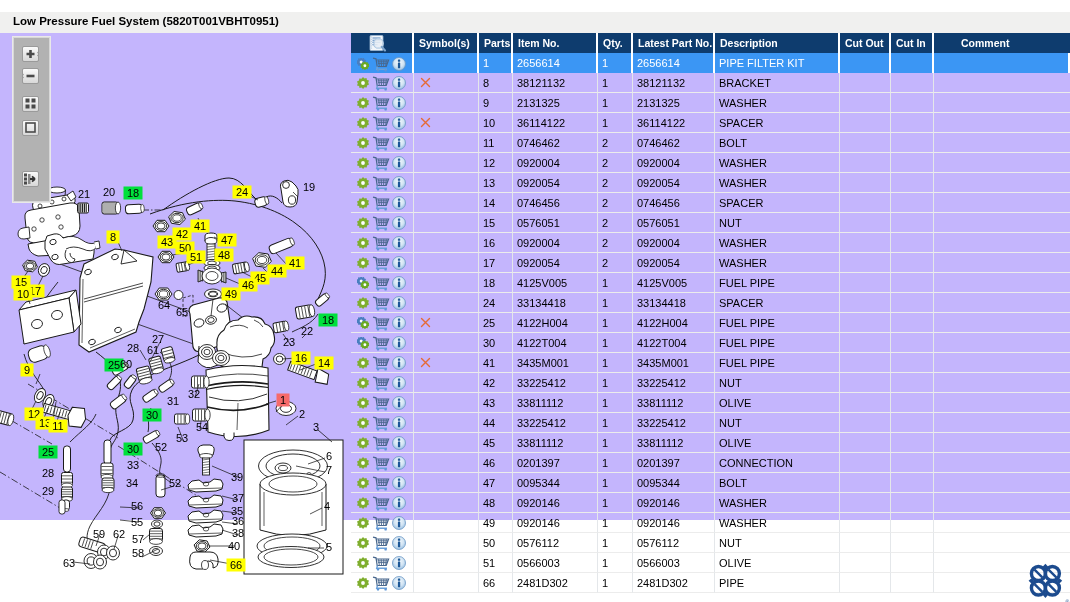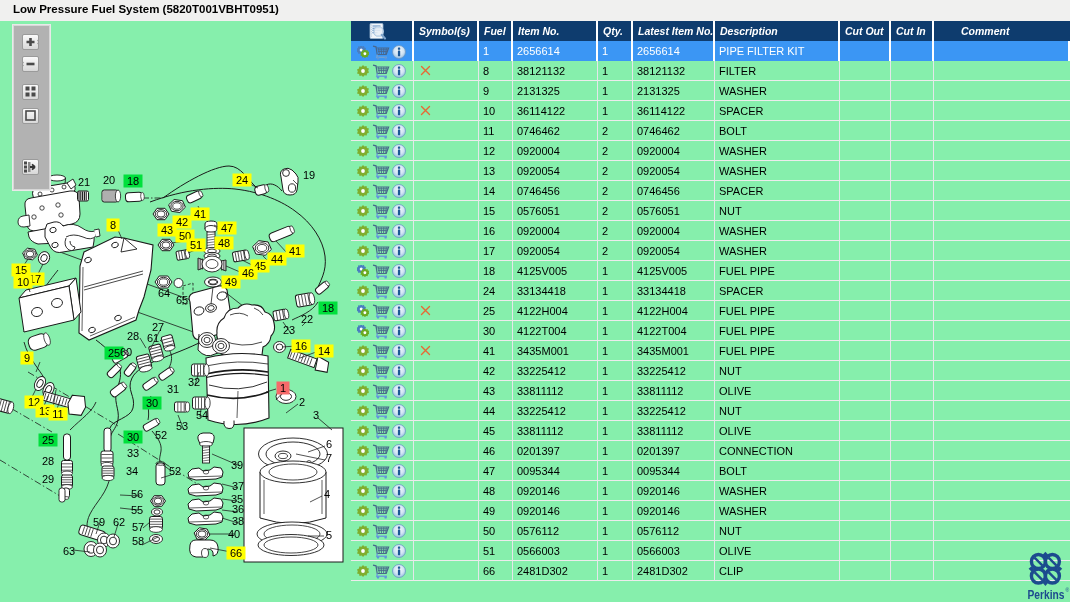--- a/index.html
+++ b/index.html
@@ -1,29 +1,29 @@
 <!DOCTYPE html>
 <html><head>
 <meta charset="utf-8">
 <style>
 * { margin:0; padding:0; box-sizing:border-box; }
 html,body { width:1070px; height:602px; overflow:hidden; background:#fff;
   font-family:"Liberation Sans", sans-serif; }
-#page { position:relative; width:1070px; height:602px; background:#86efac; }
+#page { position:relative; width:1070px; height:508px; background:#c4b5fd;margin-top:12px; }
 #topbar { position:absolute; left:0; top:0; width:1070px; height:21px; background:#f0f0ef; }
 #title { position:absolute; left:13px; top:3px; font-size:11.5px; font-weight:bold; color:#000; }
 
 #tb { position:absolute; left:13px; top:25px; width:37px; height:165px;
   background:#b2b2b2; border:1px solid #d7d7d7; box-shadow:0 0 0 1px #e9e9e9; }
 .tbtn { position:absolute; left:8px; width:17px; height:16px; overflow:visible; background:linear-gradient(#fafafa,#d8d8d8);
   border:1px solid #9a9a9a; border-radius:2px; color:#444; }
 
 #tbl { position:absolute; left:351px; top:21px; width:719px; border-collapse:separate; border-spacing:0; table-layout:fixed; font-size:11px; }
 #tbl th { background:#0e3c6e; color:#fff; font-weight:bold; text-align:left; height:20px; font-size:10.5px;
-  padding:0 0 0 5px; border-right:2px solid #fff; overflow:hidden; white-space:nowrap;font-style:italic; }
+  padding:0 0 0 5px; border-right:2px solid #fff; overflow:hidden; white-space:nowrap; }
 #tbl td { height:20px; line-height:18px; padding:0 0 0 4px; border-right:1px solid #e4e7ea; border-bottom:1px solid #ececec;
   overflow:hidden; white-space:nowrap; color:#000; }
 #tbl td.ic { padding:0; }
 #tbl tr.sel td { background:#3b96f4; color:#fff; border-right:2px solid #fff; border-bottom:none; }
 #tbl th:last-child, #tbl td:last-child { border-right:none;padding-left:27px; }
 .icwrap { position:relative; height:19px; }
 .icwrap svg { position:absolute; top:3px; }
 #logo { position:absolute; left:1027px; top:551px; }
 </style>
 </head>
@@ -719,24 +719,24 @@
         <col style="width:136px">
     </colgroup>
     <tbody id="tbody">
       <tr class="hdr">
           <th style="padding:0;">
             <svg width="19" height="18" viewBox="0 0 19 18" style="display:block;margin:1px auto 0 18px;">
               <use href="#docmag"></use>
             </svg>
           </th>
           <th>Symbol(s)</th>
-          <th>Fuel</th>
+          <th>Parts</th>
           <th>Item No.</th>
           <th>Qty.</th>
-          <th>Latest Item No.</th>
+          <th>Latest Part No.</th>
           <th>Description</th>
           <th>Cut Out</th>
           <th>Cut In</th>
           <th>Comment</th>
         </tr>
       <tr class="sel">
           <td class="ic">
             <div class="icwrap">
               <svg width="12" height="12" viewBox="0 0 12 12" style="left:6px;top:4px;">
                 <use href="#gearbg"></use>
@@ -773,21 +773,21 @@
               </svg>
             </div>
           </td>
           <td><svg width="11" height="11" viewBox="0 0 11 11" style="vertical-align:-1px;margin-left:2px;">
               <use href="#xsym"></use>
             </svg></td>
           <td>8</td>
           <td>38121132</td>
           <td>1</td>
           <td>38121132</td>
-          <td>FILTER</td>
+          <td>BRACKET</td>
           <td></td>
           <td></td>
           <td></td>
         </tr>
       <tr>
           <td class="ic">
             <div class="icwrap">
               <svg width="12" height="12" viewBox="0 0 12 12" style="left:6px;top:4px;">
                 <use href="#gearg"></use>
               </svg>
@@ -1379,21 +1379,21 @@
               <svg width="14" height="14" viewBox="0 0 14 14" style="left:41px;top:3px;">
                 <use href="#info"></use>
               </svg>
             </div>
           </td>
           <td></td>
           <td>66</td>
           <td>2481D302</td>
           <td>1</td>
           <td>2481D302</td>
-          <td>CLIP</td>
+          <td>PIPE</td>
           <td></td>
           <td></td>
           <td></td>
         </tr>
     </tbody>
   </table>
 
   <svg id="logo" width="46" height="52" viewBox="0 0 46 52" style="overflow:visible;">
     <g stroke="#1c4b8e" fill="none">
       <g stroke-width="3.4">

